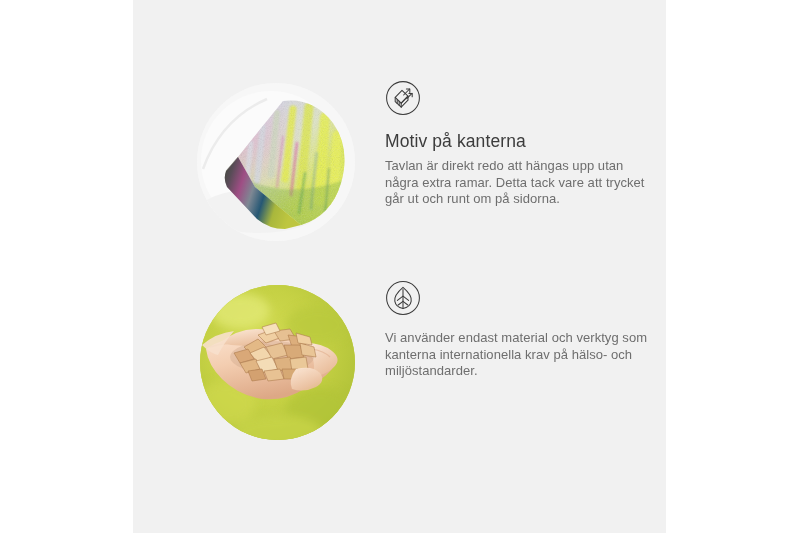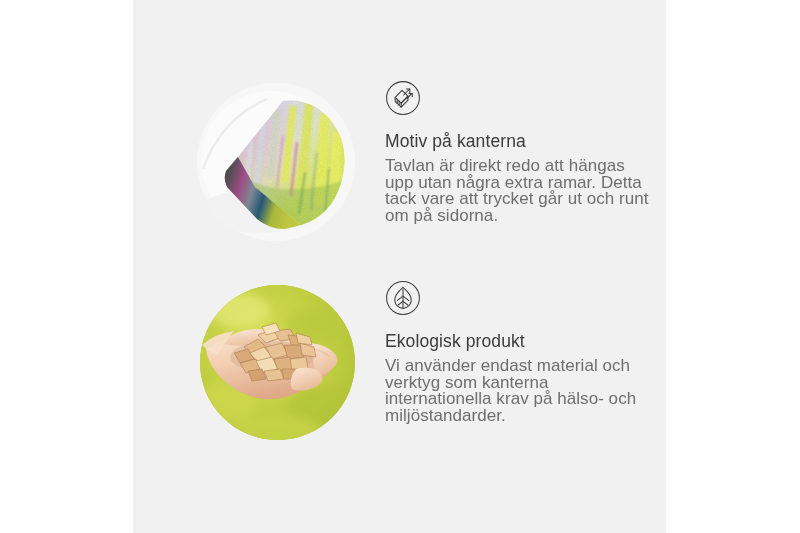--- a/index.html
+++ b/index.html
@@ -83,21 +83,21 @@
   .feat-title {
     font-size: 17.5px;
     line-height: 22px;
     color: #3c3c3c;
     font-weight: 400;
     margin: 0 0 6px 0;
     letter-spacing: 0.1px;
   }
 
   .feat-body {
-    font-size: 17px;
+    font-size: 13px;
     line-height: 16.6px;
     color: #6e6e6e;
     margin: 0;
     letter-spacing: 0.05px;
   }
 </style>
 </head>
 <body>
 
 <div class="page">
@@ -296,19 +296,18 @@
             <g fill="none" stroke="#3c3c3c" stroke-width="1.05" stroke-linejoin="round" stroke-linecap="round">
               <path d="M18 7.4 Q27.2 15.2 26.2 21.2 Q25.2 27.2 18 28.6 Q10.8 27.2 9.8 21.2 Q8.8 15.2 18 7.4 Z"></path>
               <path d="M18 9.4 L18 28.4"></path>
               <path d="M18 16.2 L12.4 20.4"></path>
               <path d="M18 16.2 L23.6 20.4"></path>
               <path d="M18 21.4 L13.2 25.0"></path>
               <path d="M18 21.4 L22.8 25.0"></path>
             </g>
           </svg>
         </div>
-        <h2 class="feat-title">Ekologisk produkt</h2>
         <p class="feat-body">Vi använder endast material och verktyg som kanterna internationella krav på hälso- och miljöstandarder.</p>
       </div>
     </div>
 
   </div>
 </div>
 
 </body></html>

